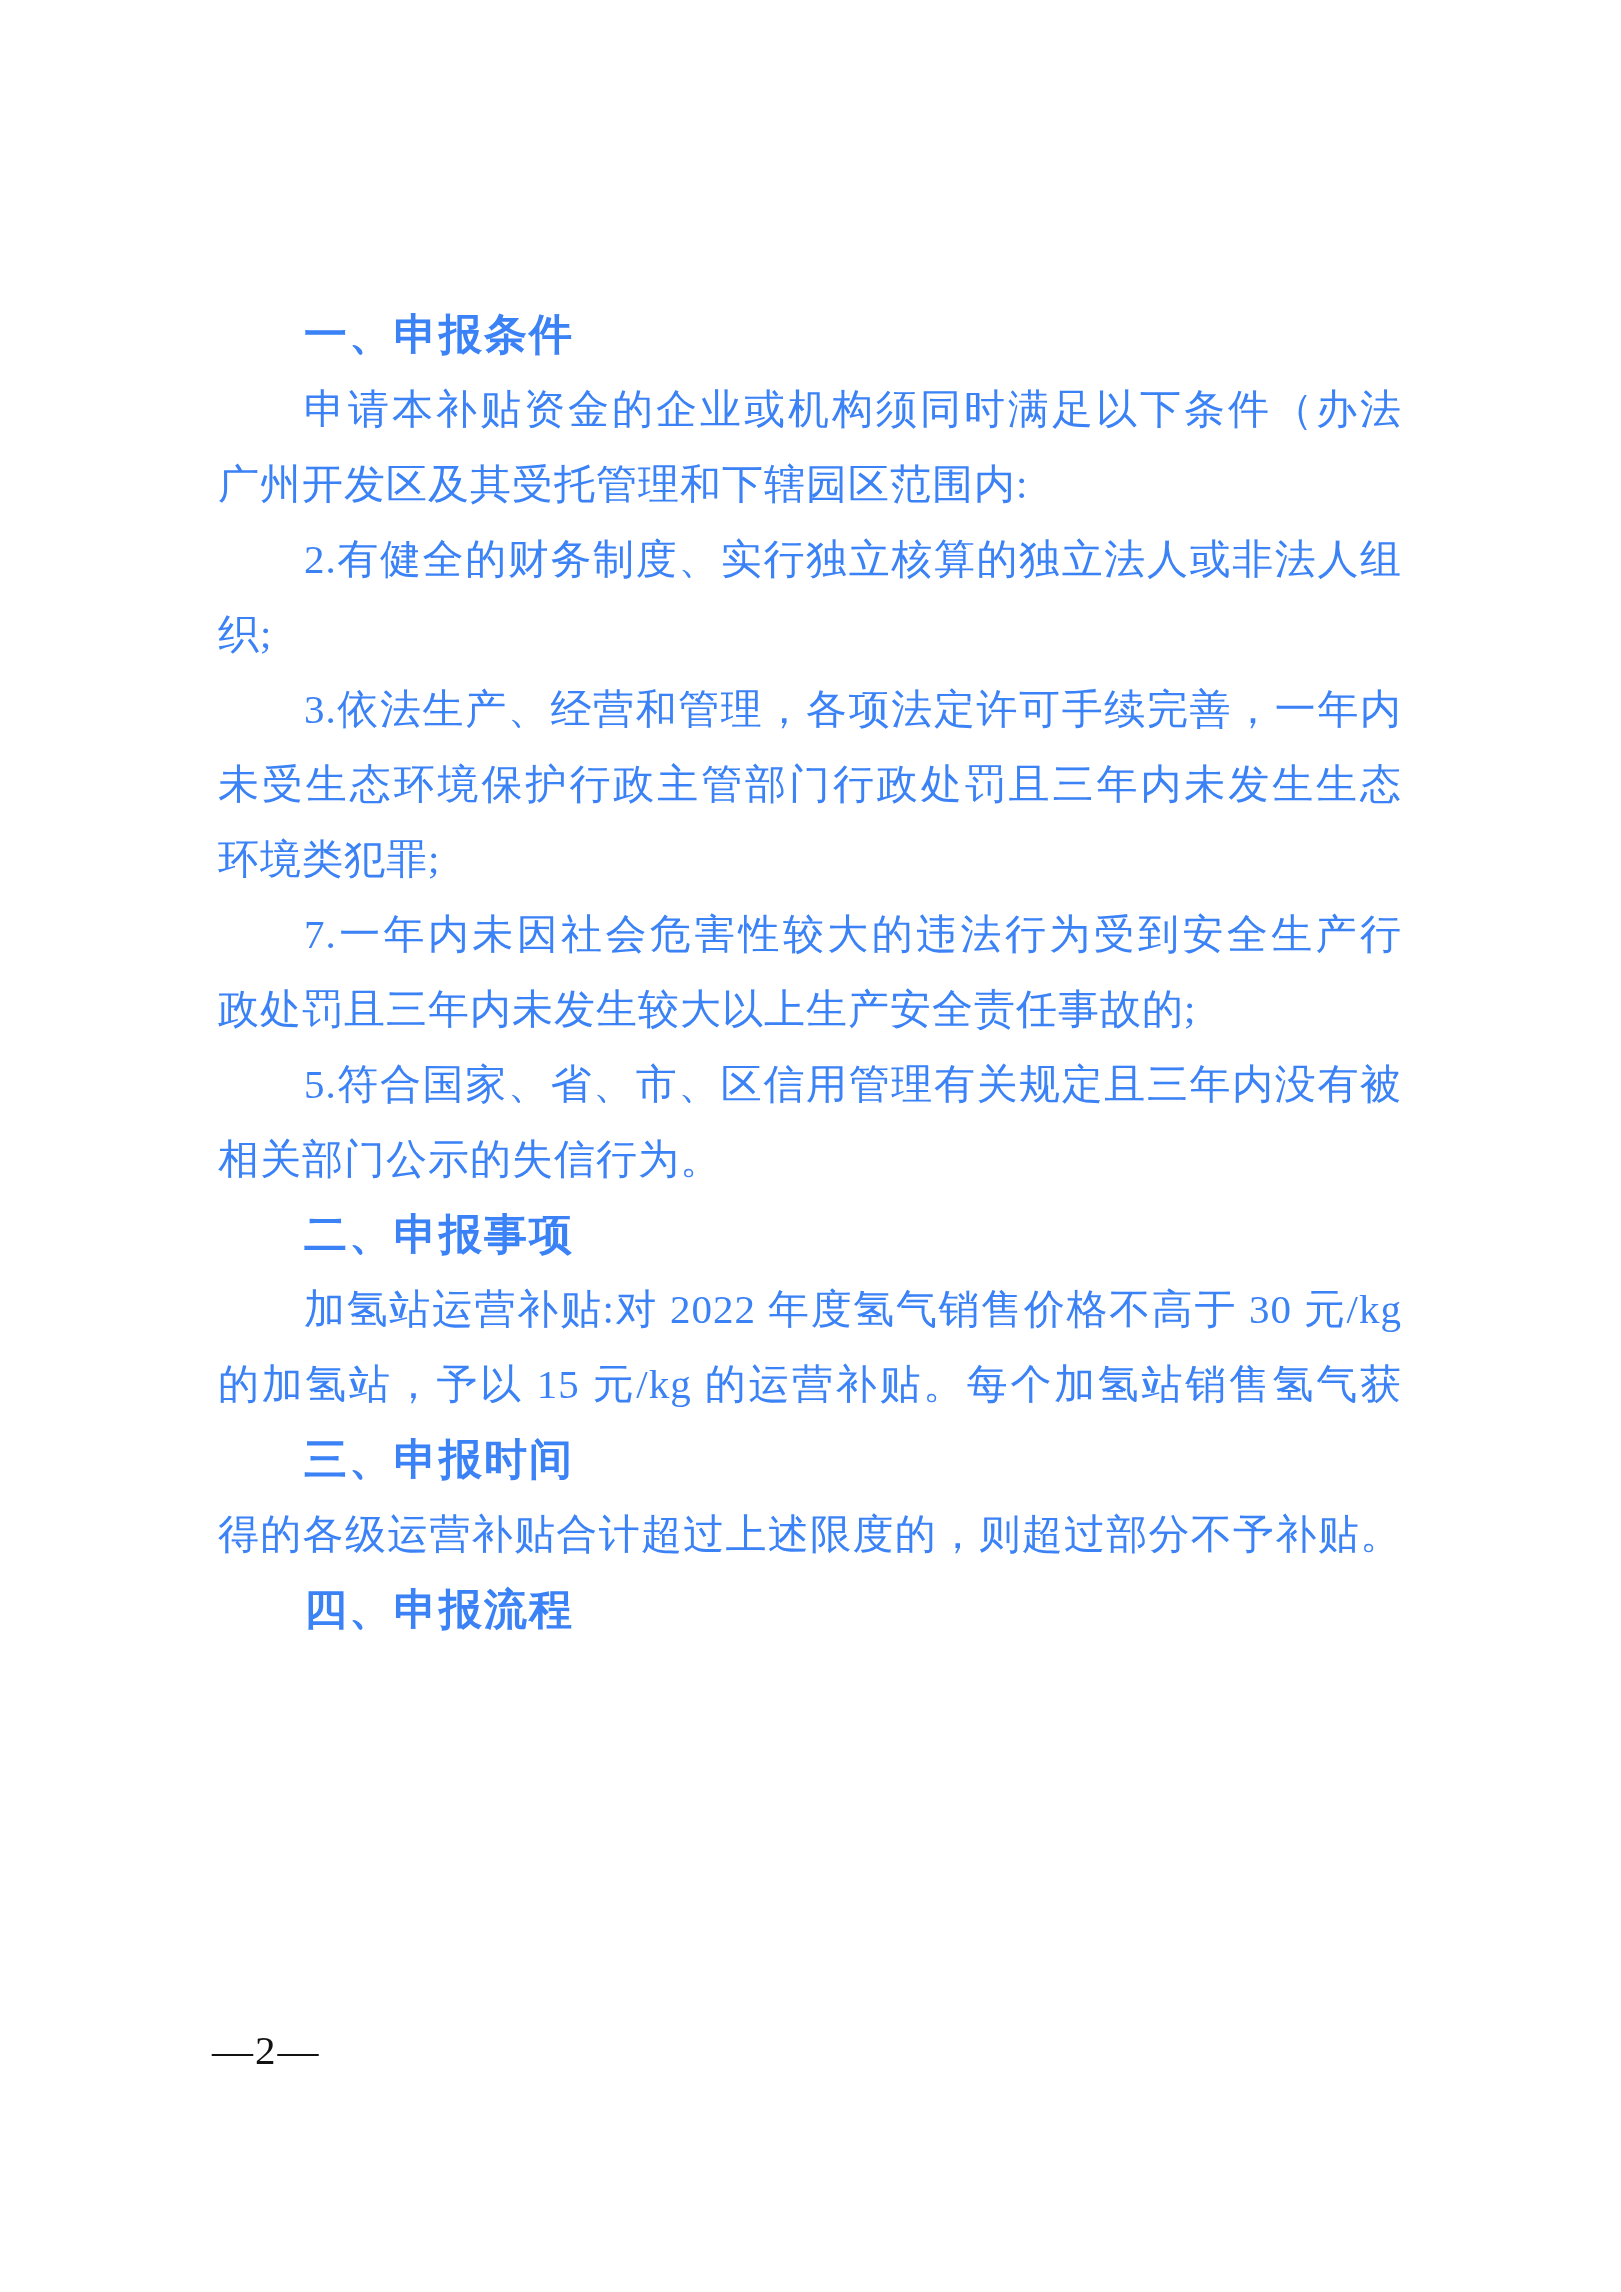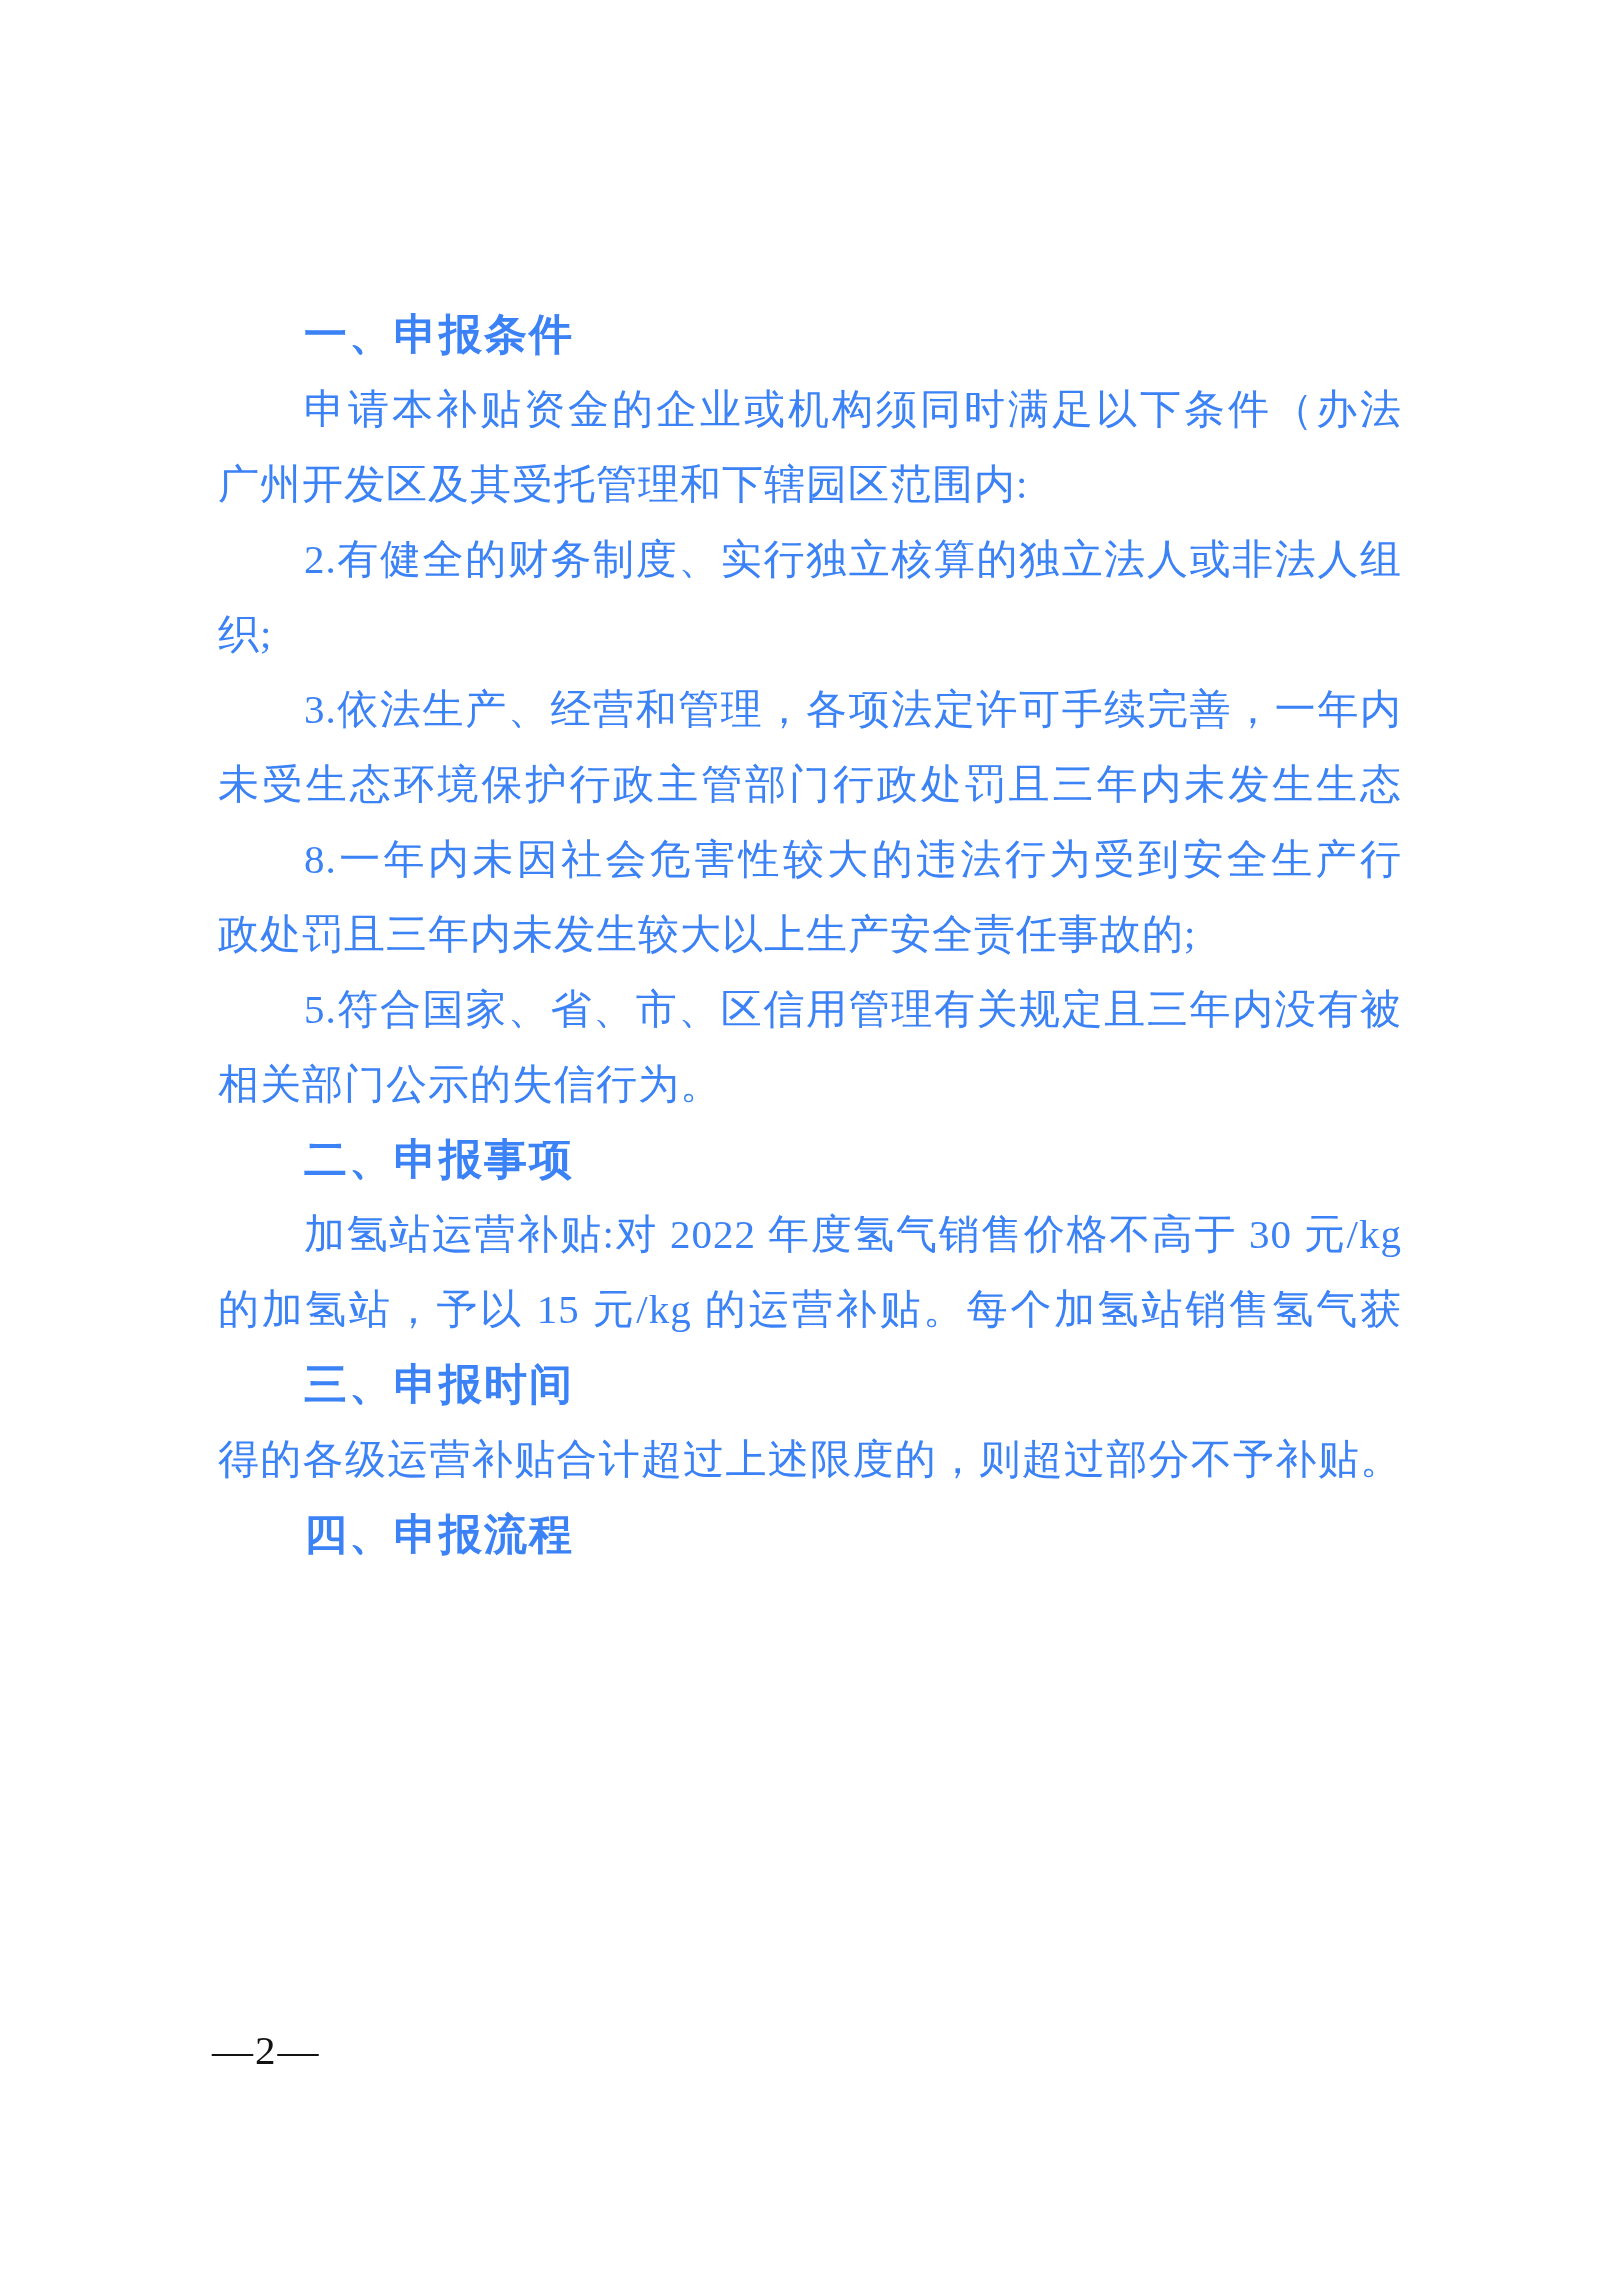--- a/index.html
+++ b/index.html
@@ -62,21 +62,22 @@
 
 <div class="page">
   <div class="doc-body">
       <div class="line heading indent">一、申报条件</div>
       <div class="line indent justify">申请本补贴资金的企业或机构须同时满足以下条件（办法</div>
       <div class="line">广州开发区及其受托管理和下辖园区范围内:</div>
       <div class="line indent justify">2.有健全的财务制度、实行独立核算的独立法人或非法人组</div>
       <div class="line">织;</div>
       <div class="line indent justify">3.依法生产、经营和管理，各项法定许可手续完善，一年内</div>
       <div class="line justify">未受生态环境保护行政主管部门行政处罚且三年内未发生生态</div>
-      <div class="line indent justify">8.一年内未因社会危害性较大的违法行为受到安全生产行</div>
+      <div class="line">环境类犯罪;</div>
+      <div class="line indent justify">7.一年内未因社会危害性较大的违法行为受到安全生产行</div>
       <div class="line">政处罚且三年内未发生较大以上生产安全责任事故的;</div>
       <div class="line indent justify">5.符合国家、省、市、区信用管理有关规定且三年内没有被</div>
       <div class="line">相关部门公示的失信行为。</div>
       <div class="line heading indent">二、申报事项</div>
       <div class="line indent justify">加氢站运营补贴:对 2022 年度氢气销售价格不高于 30 元/kg</div>
       <div class="line justify">的加氢站，予以 15 元/kg 的运营补贴。每个加氢站销售氢气获</div>
       <div class="line heading indent">三、申报时间</div>
       <div class="line justify">得的各级运营补贴合计超过上述限度的，则超过部分不予补贴。</div>
       <div class="line heading indent">四、申报流程</div>
     </div>

